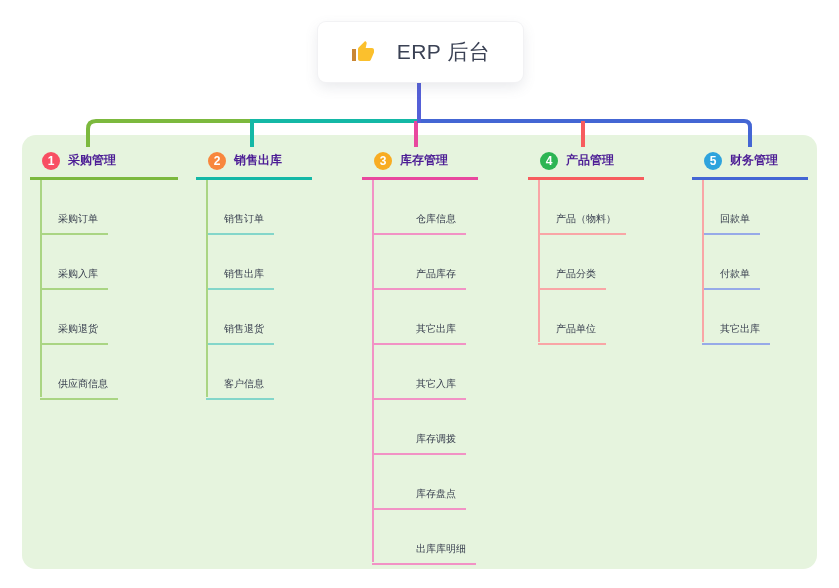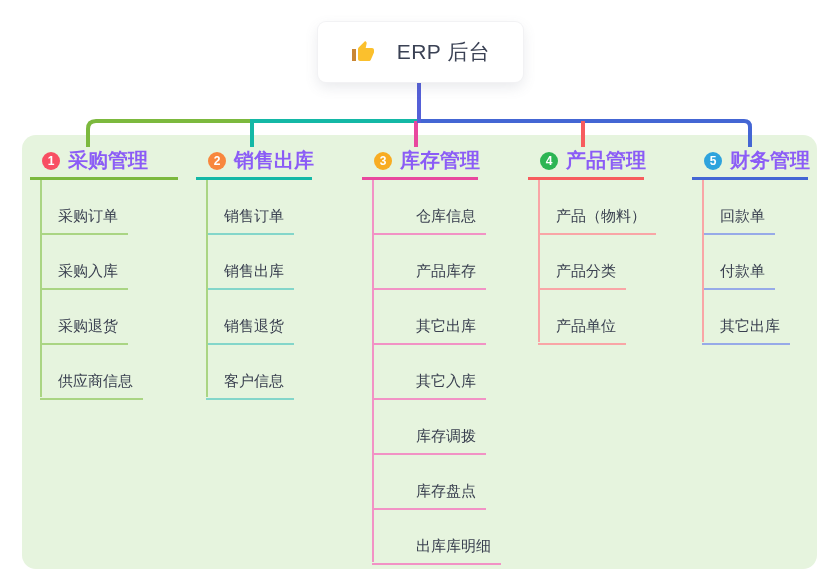--- a/index.html
+++ b/index.html
@@ -33,31 +33,31 @@
   .b5 .branch-header { border-color: #4466d4; }
 
   .badge { width: 18px; height: 18px; border-radius: 50%; color: #fff; font-size: 12px;
            font-weight: 700; display: flex; align-items: center; justify-content: center; flex: none; }
   .b1 .badge { background: #f84f63; }
   .b2 .badge { background: #f8873d; }
   .b3 .badge { background: #f8ac22; }
   .b4 .badge { background: #2cb553; }
   .b5 .badge { background: #2ea3dd; }
 
-  .branch-title { font-size: 20px; font-weight: 600; color: #8b5cf6; white-space: nowrap; }
+  .branch-title { font-size: 12px; font-weight: 600; color: #4c1d95; white-space: nowrap; }
 
   .vline { position: absolute; left: 10px; top: 38px; width: 2px; }
   .b1 .vline, .b2 .vline { height: 217px; background: #aad583; }
   .b3 .vline { height: 382px; background: #f292c5; }
   .b4 .vline, .b5 .vline { height: 162px; background: #f9a5a6; }
 
   .child { height: 55px; display: flex; align-items: flex-end; margin-left: 10px; }
   .child:first-child { height: 50px; }
   .child-label { padding: 0 10px 7px 18px; border-bottom: 2px solid #ccc;
-                 font-size: 15px; color: #3a4050; white-space: nowrap; }
+                 font-size: 10px; color: #3a4050; white-space: nowrap; }
   .b1 .child-label { border-color: #aad583; }
   .b2 .child-label { border-color: #83d6ca; }
   .b3 .child-label { border-color: #f292c5; padding-left: 44px; }
   .b4 .child-label { border-color: #f9a5a6; }
   .b5 .child-label { border-color: #97aae8; }
 </style>
 </head>
 <body>
 
 <div class="canvas">

